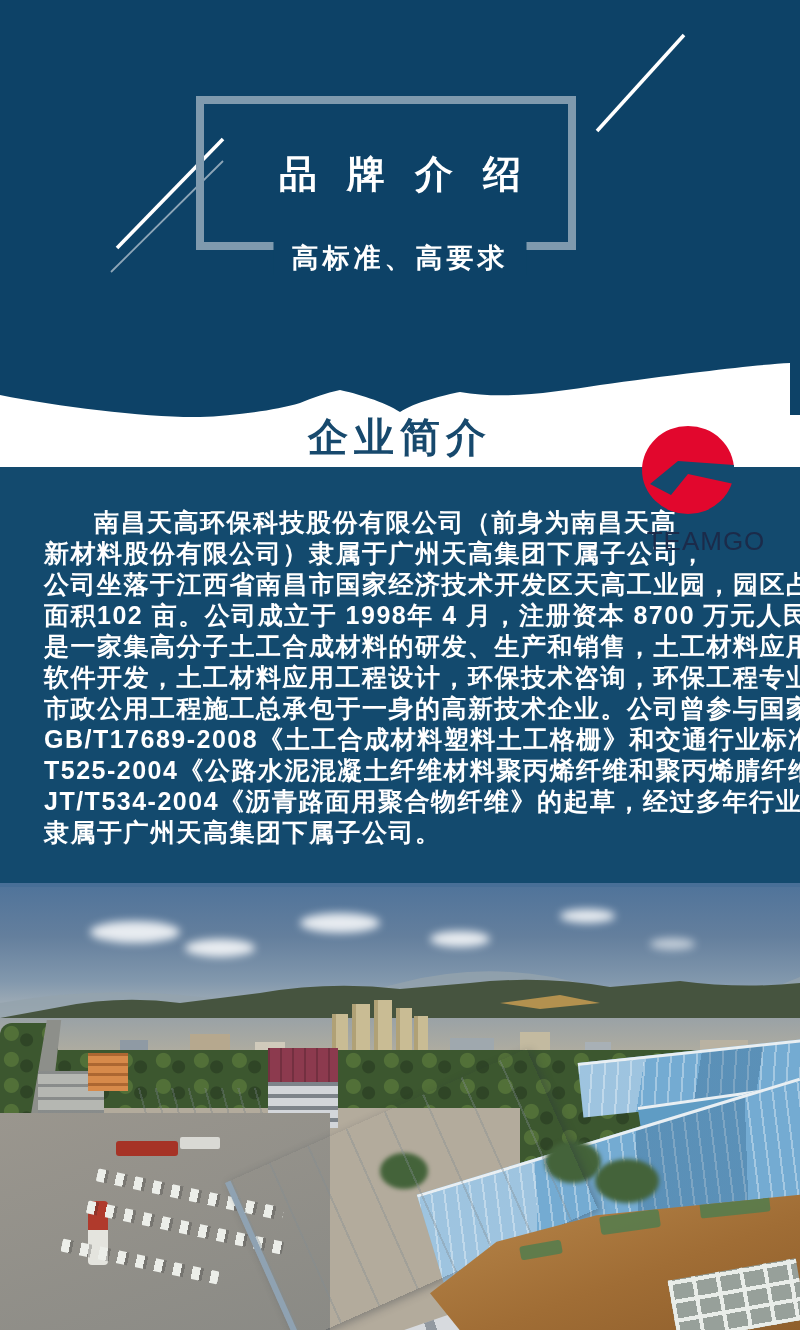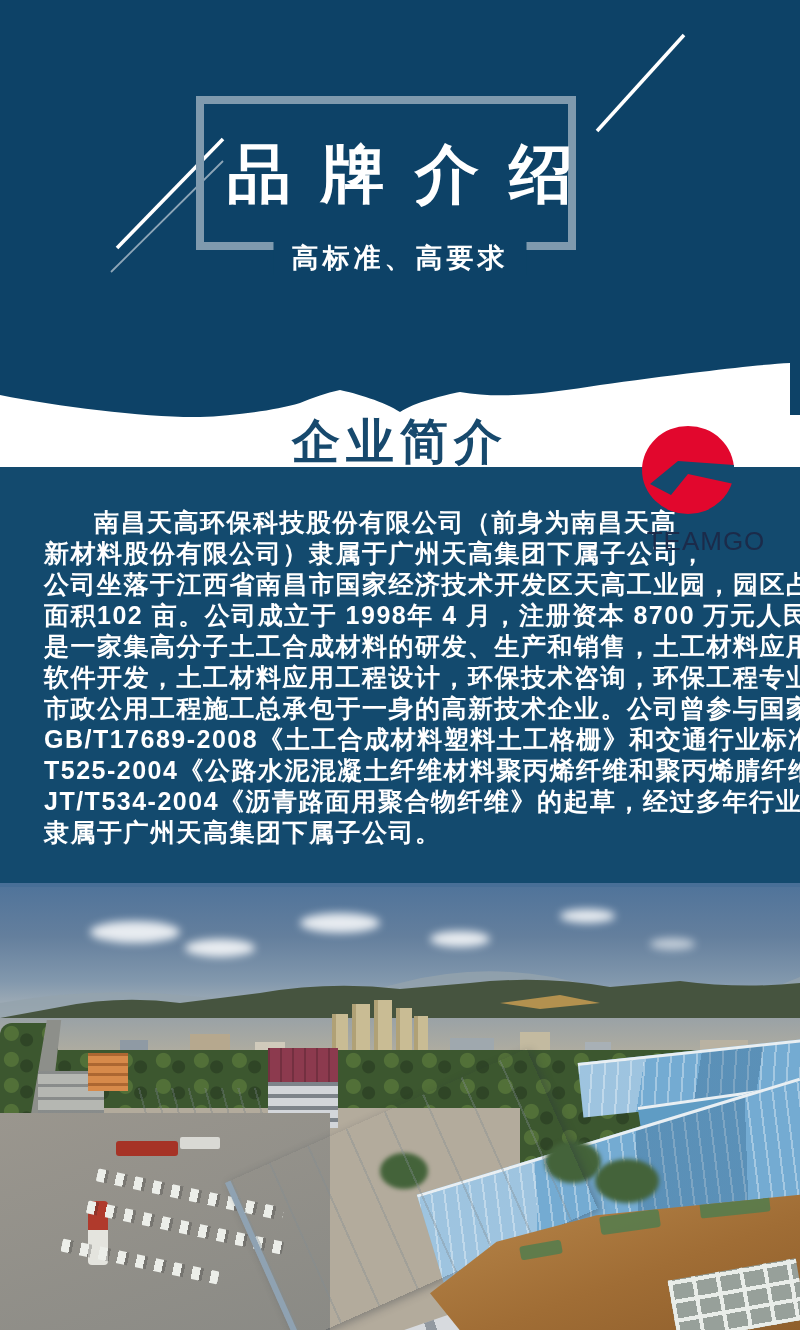--- a/index.html
+++ b/index.html
@@ -6,32 +6,32 @@
   html,body { background:#ffffff; }
   body { font-family:"Liberation Sans", sans-serif; }
   .page { position:relative; width:800px; height:1330px; margin:0 auto; background:#ffffff; overflow:hidden; }
 
   
   .header { position:absolute; top:0; left:0; width:800px; height:467px; background:#0d4267; }
   .decor-svg { position:absolute; top:0; left:0; width:800px; height:300px; }
   .title-box { position:absolute; left:196px; top:96px; width:380px; height:154px;
                border:8px solid #7f9aae; }
   .brand-title { position:absolute; top:138px; left:0; width:800px; height:72px;
-                 text-align:center; color:#ffffff; font-size:64px; font-weight:bold;
+                 text-align:center; color:#ffffff; font-size:38px; font-weight:bold;
                  line-height:72px; letter-spacing:30px; padding-left:30px; }
   .brand-subtitle { position:absolute; top:241px; left:50%; transform:translateX(-50%);
                     background:#0d4267; color:#ffffff; font-size:27px; font-weight:bold;
                     line-height:34px; padding:0 18px; letter-spacing:4px; white-space:nowrap; }
   .tagline { position:absolute; top:288px; left:0; width:800px; text-align:center;
              color:#ffffff; font-size:28px; font-weight:bold; line-height:37px; letter-spacing:2px; }
   .wave { position:absolute; top:360px; left:0; width:800px; height:107px; display:block; }
 
   
   .profile-title { position:absolute; top:410px; left:0; width:800px; text-align:center;
-                   color:#17496d; font-size:48px; font-weight:bold; letter-spacing:6px; z-index:5; }
+                   color:#17496d; font-size:40px; font-weight:bold; letter-spacing:6px; z-index:5; }
   .logo { position:absolute; left:630px; top:424px; width:120px; height:132px; z-index:6; }
   .logo svg { position:absolute; top:0; left:0; }
   .logo-text { position:absolute; top:102px; left:16px; width:120px; text-align:center;
                color:#1b2b4a; font-size:26px; font-weight:normal; letter-spacing:1px; }
 
   
   .panel { position:absolute; top:467px; left:0; width:800px; height:416px; background:#134a6e;
            padding:40px 22px 0 24px; }
   .panel .line { color:#ffffff; font-size:25px; font-weight:bold; line-height:31px;
                  letter-spacing:1.5px; white-space:nowrap;margin-left:20px; }

